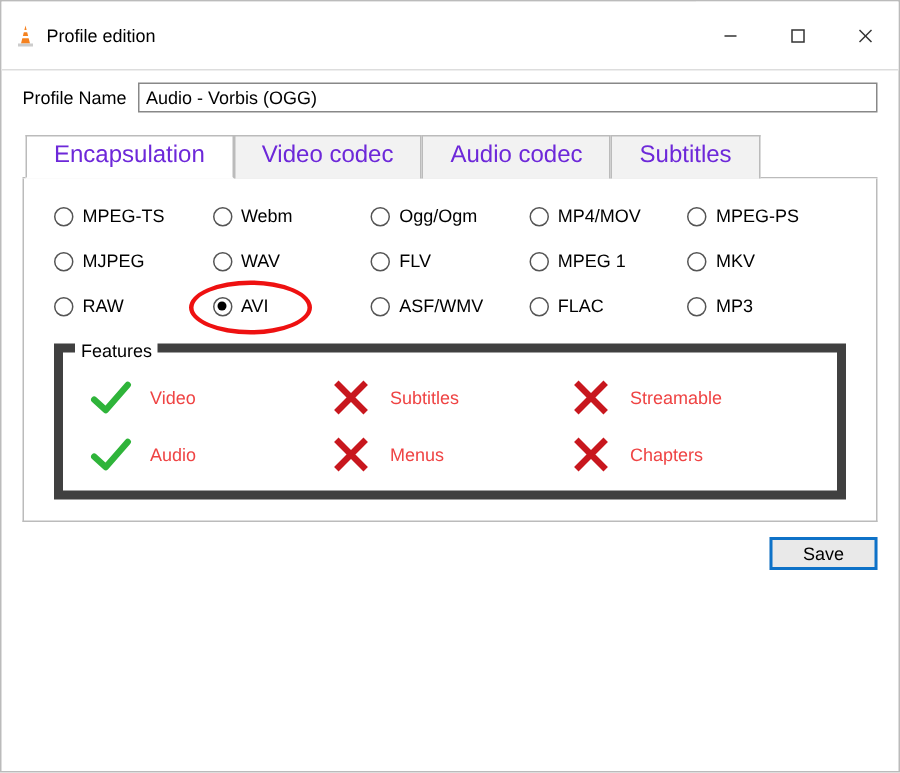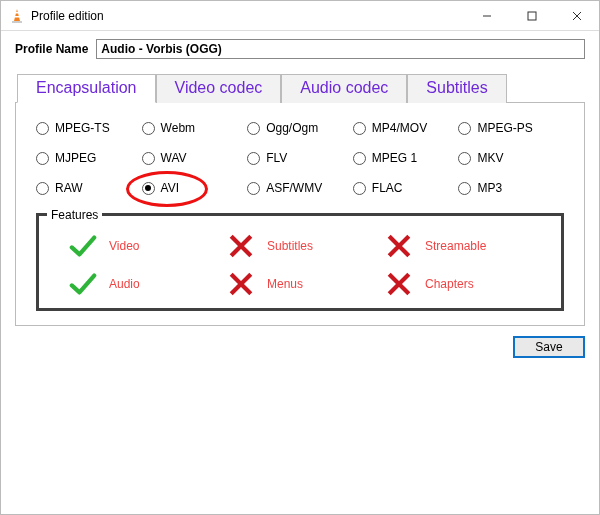--- a/index.html
+++ b/index.html
@@ -9,42 +9,42 @@
     font-family: "Segoe UI", Tahoma, sans-serif;
     font-size: 12px;
     background: #fff;
     color: #000;
     border: 1px solid #bbb;
     position: relative;
   }
   
   .titlebar {
     display: flex; align-items: center;
-    height: 30px;
+    height: 46px;
     padding-left: 8px;
     border-bottom: 1px solid #ddd;
     background: #fff;
   }
   .titlebar .title-text { flex: 0 0 auto; margin-left: 6px; font-size: 12px; }
   .win-controls { margin-left: auto; display: flex; height: 100%; }
   .win-btn {
     width: 45px; height: 100%;
     display: flex; align-items: center; justify-content: center;
     font-size: 12px; color: #333;
     background: #fff;
   }
   .win-btn svg { width: 10px; height: 10px; stroke: #333; stroke-width: 1; fill: none; }
   
   .cone {
     width: 16px; height: 16px;
     display: inline-flex; align-items: center; justify-content: center;
   }
   
   .content { padding: 8px 14px 0 14px; }
-  .row-name { display: flex; align-items: center; gap: 8px; margin-bottom: 14px; font-weight: bold; }
+  .row-name { display: flex; align-items: center; gap: 8px; margin-bottom: 14px; }
   .row-name label { white-space: nowrap; flex: 0 0 auto; }
   .row-name input {
     flex: 1 1 auto;
     font: inherit;
     padding: 2px 4px;
     border: 1px solid #888;
     background: #fff;
   }
   
   .tabstrip {
@@ -100,23 +100,23 @@
   .red-ellipse {
     position: absolute;
     left: -16px; top: -10px;
     width: 82px; height: 36px;
     border: 3px solid #e11;
     border-radius: 50%;
     pointer-events: none;
   }
   
   .groupbox {
-    border: 3px solid #404040;
+    border: 6px solid #404040;
     position: relative;
-    padding: 16px 18px 10px 30px;
+    padding: 16px 18px 10px 18px;
   }
   .groupbox-title {
     position: absolute;
     top: -8px; left: 8px;
     background: #fff;
     padding: 0 4px;
     font-size: 12px;
   }
   .feat-grid {
     display: grid;

